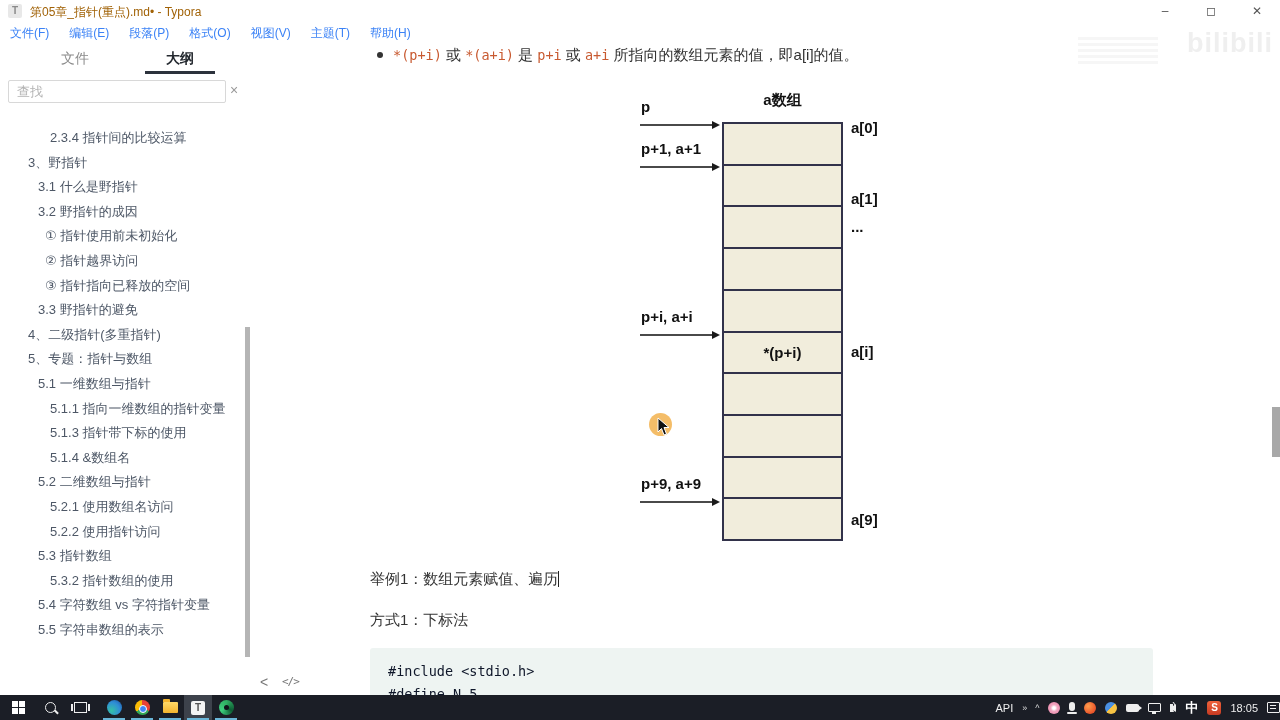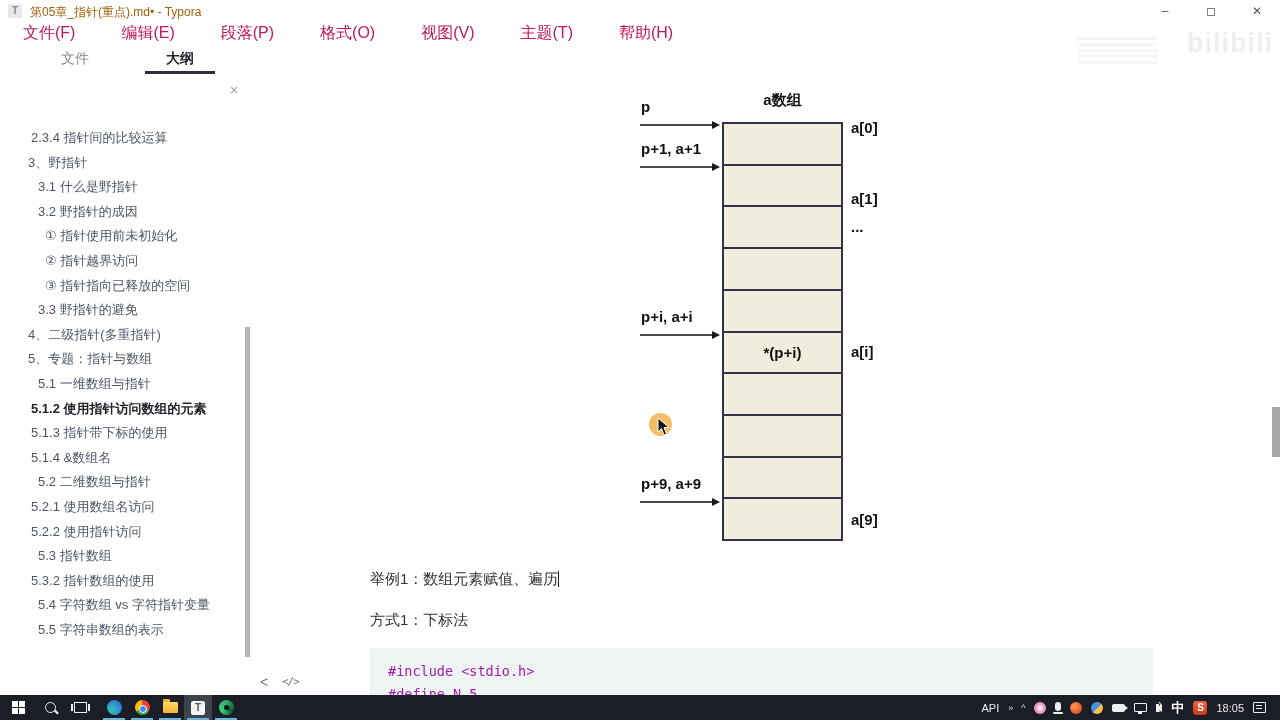--- a/index.html
+++ b/index.html
@@ -9,37 +9,37 @@
 
   
   #titlebar { position:absolute; left:0; top:0; width:1280px; height:22px; background:#fff; }
   #app-icon { position:absolute; left:8px; top:4px; width:14px; height:14px; background:#e8e8e8;
     color:#8a8a8a; font-size:10px; font-weight:700; text-align:center; line-height:14px; border-radius:2px; }
   #title-text { position:absolute; left:30px; top:4px; font-size:12px; color:#a16207; }
   .winctl { position:absolute; top:0; width:46px; height:22px; color:#555; font-size:12px;
     text-align:center; line-height:22px; }
   #btn-min { right:92px; } #btn-max { right:46px; } #btn-close { right:0; }
   #menubar { position:absolute; left:0; top:22px; width:1280px; height:22px; background:#fff; }
-  #menubar .menu-item { display:inline-block; padding:0 23px; font-size:16px; color:#be185d; line-height:22px; }
+  #menubar .menu-item { display:inline-block; padding:0 10px; font-size:12px; color:#3b82f6; line-height:22px; }
 
   
   #sidebar { position:absolute; left:0; top:44px; width:280px; height:651px; background:#fff; border-right:1px solid #0f766e; }
   .side-tab { position:absolute; top:6px; width:80px; text-align:center; font-size:14px; color:#8b8b8b; }
   #tab-files { left:35px; } #tab-outline { left:140px; color:#24292f; font-weight:700; }
   #tab-outline-underline { position:absolute; left:145px; top:27px; width:70px; height:3px; background:#2c323c; }
   #search-box { position:absolute; left:8px; top:36px; width:218px; height:23px; border:1px solid #d8d8d8;
     border-radius:2px; font-size:13px; color:#444; padding:0 8px; outline:none; }
   #search-box::placeholder { color:#b3b3b3; }
   #search-close { position:absolute; left:230px; top:38px; font-size:14px; color:#999; }
   #outline-list { position:absolute; left:0; top:82px; width:244px; }
   .outline-item { height:24.6px; line-height:24.6px; font-size:13px; color:#4d5766; white-space:nowrap;
     overflow:hidden; text-overflow:ellipsis; }
   .outline-item.lv1 { padding-left:28px; }
   .outline-item.lv2 { padding-left:38px; }
-  .outline-item.lv3 { padding-left:31px; }
+  .outline-item.lv3 { padding-left:50px; }
   .outline-item.lv4 { padding-left:45px; }
   .outline-item.active { font-weight:700; color:#20242a; }
   #sidebar-scrollthumb { position:absolute; left:245px; top:283px; width:5px; height:330px; background:#b5b5b5; }
 
   
   #content { position:absolute; left:250px; top:44px; width:1030px; height:651px; background:#fff; overflow:hidden; }
   #bullet-line { position:absolute; left:127px; top:2px; width:820px; font-size:15px; color:#333; }
   #bullet-dot { display:inline-block; width:6px; height:6px; border-radius:50%; background:#333;
     vertical-align:middle; margin-right:10px; margin-top:-3px; }
   .codespan { font-family:"DejaVu Sans Mono","Liberation Mono",monospace; color:#c85a31; font-size:13.5px; }
@@ -57,21 +57,21 @@
   .ptr-arrow { position:absolute; left:390px; width:74px; height:0; border-top:2px solid #4a4a4a; }
   .ptr-arrow::after { content:""; position:absolute; right:-6px; top:-5px; border-left:8px solid #1a1a1a;
     border-top:4px solid transparent; border-bottom:4px solid transparent; }
 
   #example-line { position:absolute; left:120px; top:526px; font-size:15px; color:#333; }
   #text-caret { display:inline-block; width:1px; height:16px; background:#222; vertical-align:-3px; }
   #method-line { position:absolute; left:120px; top:567px; font-size:15px; color:#333; }
   #code-block { position:absolute; left:120px; top:604px; width:783px; height:95px; background:#eef4f2;
     border-radius:3px; padding:12px 18px; }
   .code-line { font-family:"DejaVu Sans Mono","Liberation Mono",monospace; font-size:13.5px;
-    color:#a21caf; line-height:23px; white-space:pre; }
+    color:#0f172a; line-height:23px; white-space:pre; }
 
   #footer-collapse { position:absolute; left:10px; top:630px; font-size:14px; color:#777; }
   #footer-source { position:absolute; left:32px; top:631px; font-size:11px; color:#777; letter-spacing:-1px; }
   #main-scrollthumb { position:absolute; right:0px; top:363px; width:8px; height:50px; background:#a8a8a8; }
 
   
   #watermark { position:absolute; left:1068px; top:28px; width:205px; height:50px; color:#efefef;
     font-weight:700; font-size:27px; text-align:right; letter-spacing:1px; pointer-events:none; }
   #watermark-sub { position:absolute; left:1078px; top:36px; width:80px; height:28px;
     background:repeating-linear-gradient(0deg,#f6f6f6 0 3px,#fff 3px 6px); }
@@ -105,21 +105,21 @@
   .chrome-glyph::after { content:""; position:absolute; left:4.5px; top:4.5px; width:6px; height:6px;
     border-radius:50%; background:#4285f4; border:1px solid #fff; }
   .folder-glyph { width:15px; height:11px; background:linear-gradient(#ffd968,#f5b52e); border-radius:1px; position:relative; }
   .folder-glyph::before { content:""; position:absolute; left:0; top:-3px; width:7px; height:3px;
     background:#f5b52e; border-radius:1px 1px 0 0; }
   .typora-glyph { width:14px; height:14px; background:#f4f4f4; border-radius:2px; color:#555;
     font-size:10px; font-weight:700; text-align:center; line-height:14px; }
   .greenapp-glyph { width:15px; height:15px; border-radius:50%; background:conic-gradient(#2fae62,#0d5c33,#3fd07e,#2fae62); position:relative; }
   .greenapp-glyph::after { content:""; position:absolute; left:5px; top:5px; width:5px; height:5px; border-radius:50%; background:#10131a; }
   
-  #tray { position:absolute; right:0; top:0; height:25px; display:flex; align-items:center; gap:9px; padding-right:14px; }
+  #tray { position:absolute; right:0; top:0; height:25px; display:flex; align-items:center; gap:9px; padding-right:0; }
   .tray-text { color:#eee; font-size:11px; }
   .tray-chevrons { color:#ddd; font-size:9px; letter-spacing:-1px; }
   .tray-up { color:#ddd; font-size:9px; }
   .dot-glyph { width:12px; height:12px; border-radius:50%; }
   .flower-glyph { background:radial-gradient(circle,#fff 15%,#f1a7c0 40%,#e87ba3 100%); }
   .fire-glyph { background:radial-gradient(circle at 35% 35%,#ff9d4d,#e8542a 70%); }
   .qq-glyph { background:linear-gradient(135deg,#4a90e2 50%,#f6c344 50%); }
   .mic-glyph { width:6px; height:9px; background:#eee; border-radius:3px; position:relative; margin-top:-2px; }
   .mic-glyph::after { content:""; position:absolute; left:-2px; bottom:-3px; width:10px; height:2px; background:#eee; border-radius:1px; }
   .cam-glyph { width:13px; height:8px; background:#eee; border-radius:2px; position:relative; }
@@ -147,49 +147,51 @@
   <div class="winctl" id="btn-max">◻</div>
   <div class="winctl" id="btn-close">✕</div>
 </div>
 
 <div id="menubar"><span class="menu-item">文件(F)</span><span class="menu-item">编辑(E)</span><span class="menu-item">段落(P)</span><span class="menu-item">格式(O)</span><span class="menu-item">视图(V)</span><span class="menu-item">主题(T)</span><span class="menu-item">帮助(H)</span></div>
 
 <div id="sidebar">
   <div class="side-tab" id="tab-files">文件</div>
   <div class="side-tab" id="tab-outline">大纲</div>
   <div id="tab-outline-underline"></div>
+  <input id="search-box" placeholder="查找" style="">
   <div id="search-close">×</div>
   <div id="outline-list">
       <div class="outline-item lv3">2.3.4 指针间的比较运算</div>
       <div class="outline-item lv1">3、野指针</div>
       <div class="outline-item lv2">3.1 什么是野指针</div>
       <div class="outline-item lv2">3.2 野指针的成因</div>
       <div class="outline-item lv4">① 指针使用前未初始化</div>
       <div class="outline-item lv4">② 指针越界访问</div>
       <div class="outline-item lv4">③ 指针指向已释放的空间</div>
       <div class="outline-item lv2">3.3 野指针的避免</div>
       <div class="outline-item lv1">4、二级指针(多重指针)</div>
       <div class="outline-item lv1">5、专题：指针与数组</div>
       <div class="outline-item lv2">5.1 一维数组与指针</div>
-      <div class="outline-item lv3 active">5.1.2 使用指针访问数组的元素</div>
+      <div class="outline-item lv3">5.1.1 指向一维数组的指针变量</div>
       <div class="outline-item lv3">5.1.3 指针带下标的使用</div>
       <div class="outline-item lv3">5.1.4 &amp;数组名</div>
       <div class="outline-item lv2">5.2 二维数组与指针</div>
       <div class="outline-item lv3">5.2.1 使用数组名访问</div>
       <div class="outline-item lv3">5.2.2 使用指针访问</div>
       <div class="outline-item lv2">5.3 指针数组</div>
       <div class="outline-item lv3">5.3.2 指针数组的使用</div>
       <div class="outline-item lv2">5.4 字符数组 vs 字符指针变量</div>
       <div class="outline-item lv2">5.5 字符串数组的表示</div>
     </div>
   <div id="sidebar-scrollthumb"></div>
 </div>
 
 <div id="content">
 
+  <div id="bullet-line"><span id="bullet-dot"></span><span id="bullet-text"><span class="codespan">*(p+i)</span><span> 或 </span><span class="codespan">*(a+i)</span><span> 是 </span><span class="codespan">p+i</span><span> 或 </span><span class="codespan">a+i</span><span> 所指向的数组元素的值，即a[i]的值。</span></span></div>
 
   <div id="diag-title">a数组</div>
   <div id="array-box">
       <div class="array-cell"></div>
       <div class="array-cell"></div>
       <div class="array-cell"></div>
       <div class="array-cell"></div>
       <div class="array-cell"></div>
       <div class="array-cell">*(p+i)</div>
       <div class="array-cell"></div>

